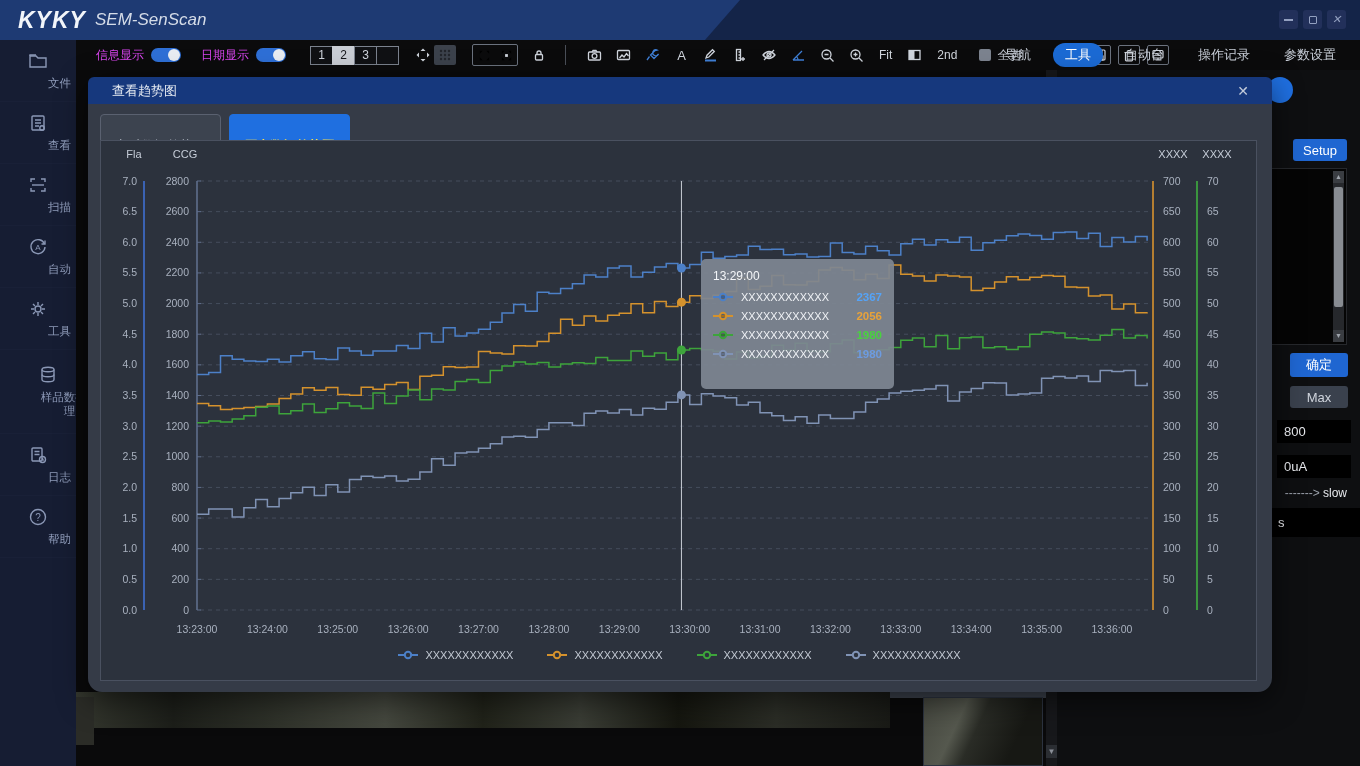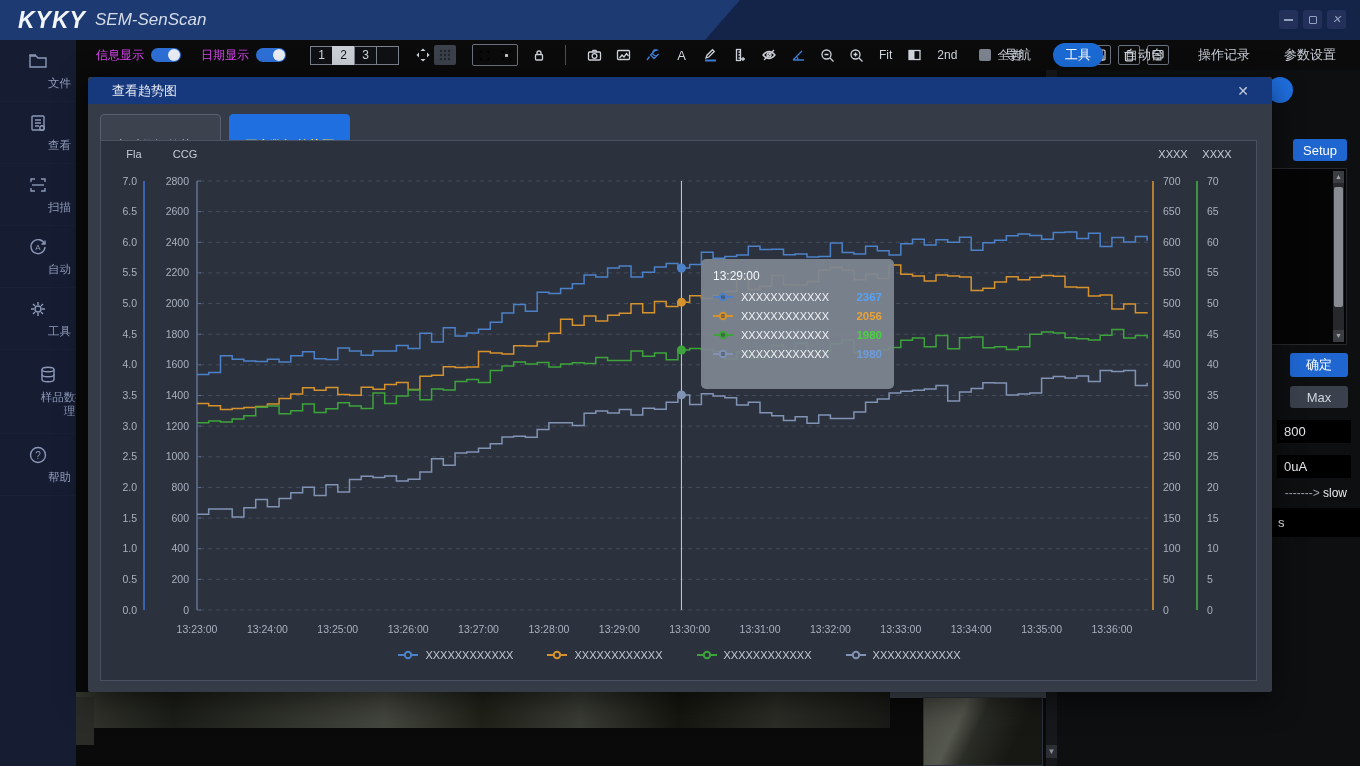--- a/index.html
+++ b/index.html
@@ -83,21 +83,21 @@
              font-size:13px; border:none; border-radius:3px; }
   .rp-input { position:absolute; left:220px; width:74px; height:23px; background:#000; color:#e8eaee; font-size:13px;
               border:none; padding-left:7px; }
   .slow-row { position:absolute; left:150px; top:416px; width:140px; font-size:12px; color:#9aa0aa; text-align:right; }
   .slow-row b { color:#e8eaee; font-weight:normal; }
   .partial-input { position:absolute; left:213px; top:438px; width:126px; height:29px; background:#000; color:#e8eaee;
               font-size:13px; border:none; padding-left:8px; border-radius:2px; }
 
   
   .modal { position:absolute; left:88px; top:77px; width:1184px; height:615px; background:#353b47;
-           border-radius:2px; box-shadow:0 8px 30px rgba(0,0,0,.55); }
+           border-radius:14px; box-shadow:0 8px 30px rgba(0,0,0,.55); }
   .modal-title { position:absolute; left:0; top:0; width:100%; height:27px; background:#16387d;
                  border-radius:6px 6px 0 0; display:flex; align-items:center; }
   .modal-title .t { margin-left:24px; color:#e6ebf2; font-size:13px; }
   .modal-close { position:absolute; right:20px; top:5px; color:#c3cbda; font-size:14px; width:18px; height:18px;
                  text-align:center; line-height:18px; }
   .tabs { position:absolute; left:12px; top:37px; display:flex; gap:8px; }
   .tab { font-size:13px; padding:22px 14px; border-radius:4px; }
   .tab.inactive { background:#3c434f; border:1px solid #5a6170; color:#c6ccd6; }
   .tab.active { background:#1f6fe0; border:1px solid #1f6fe0; color:#fde047; font-weight:bold; }
   .chart-panel { position:absolute; left:12px; top:63px; width:1157px; height:541px; background:#2c323d;
@@ -174,20 +174,29 @@
         </svg>
       <span class="lbl">工具</span>
     </div>
     <div class="side-item tall">
       <svg width="20" height="20" viewBox="0 0 20 20">
           <ellipse cx="10" cy="4.5" rx="6" ry="2.2"></ellipse>
           <path d="M4 4.5v5c0 1.2 2.7 2.2 6 2.2s6-1 6-2.2v-5"></path>
           <path d="M4 9.5v5c0 1.2 2.7 2.2 6 2.2s6-1 6-2.2v-5"></path>
         </svg>
       <span class="lbl">样品数据管理</span>
+    </div>
+    <div class="side-item">
+      <svg width="20" height="20" viewBox="0 0 20 20">
+          <rect x="4" y="3" width="10" height="13" rx="1"></rect>
+          <path d="M6.5 6.5h5M6.5 9.5h5"></path>
+          <circle cx="14.5" cy="14.5" r="3"></circle>
+          <path d="M14.5 13v1.7l1.2.7"></path>
+        </svg>
+      <span class="lbl">日志</span>
     </div>
     <div class="side-item">
       <svg width="20" height="20" viewBox="0 0 20 20">
           <circle cx="10" cy="10" r="7.5"></circle>
           <text x="10" y="13.5" font-size="10" fill="#8b98b6" stroke="none" text-anchor="middle">?</text>
         </svg>
       <span class="lbl">帮助</span>
     </div>
   </div>
 

